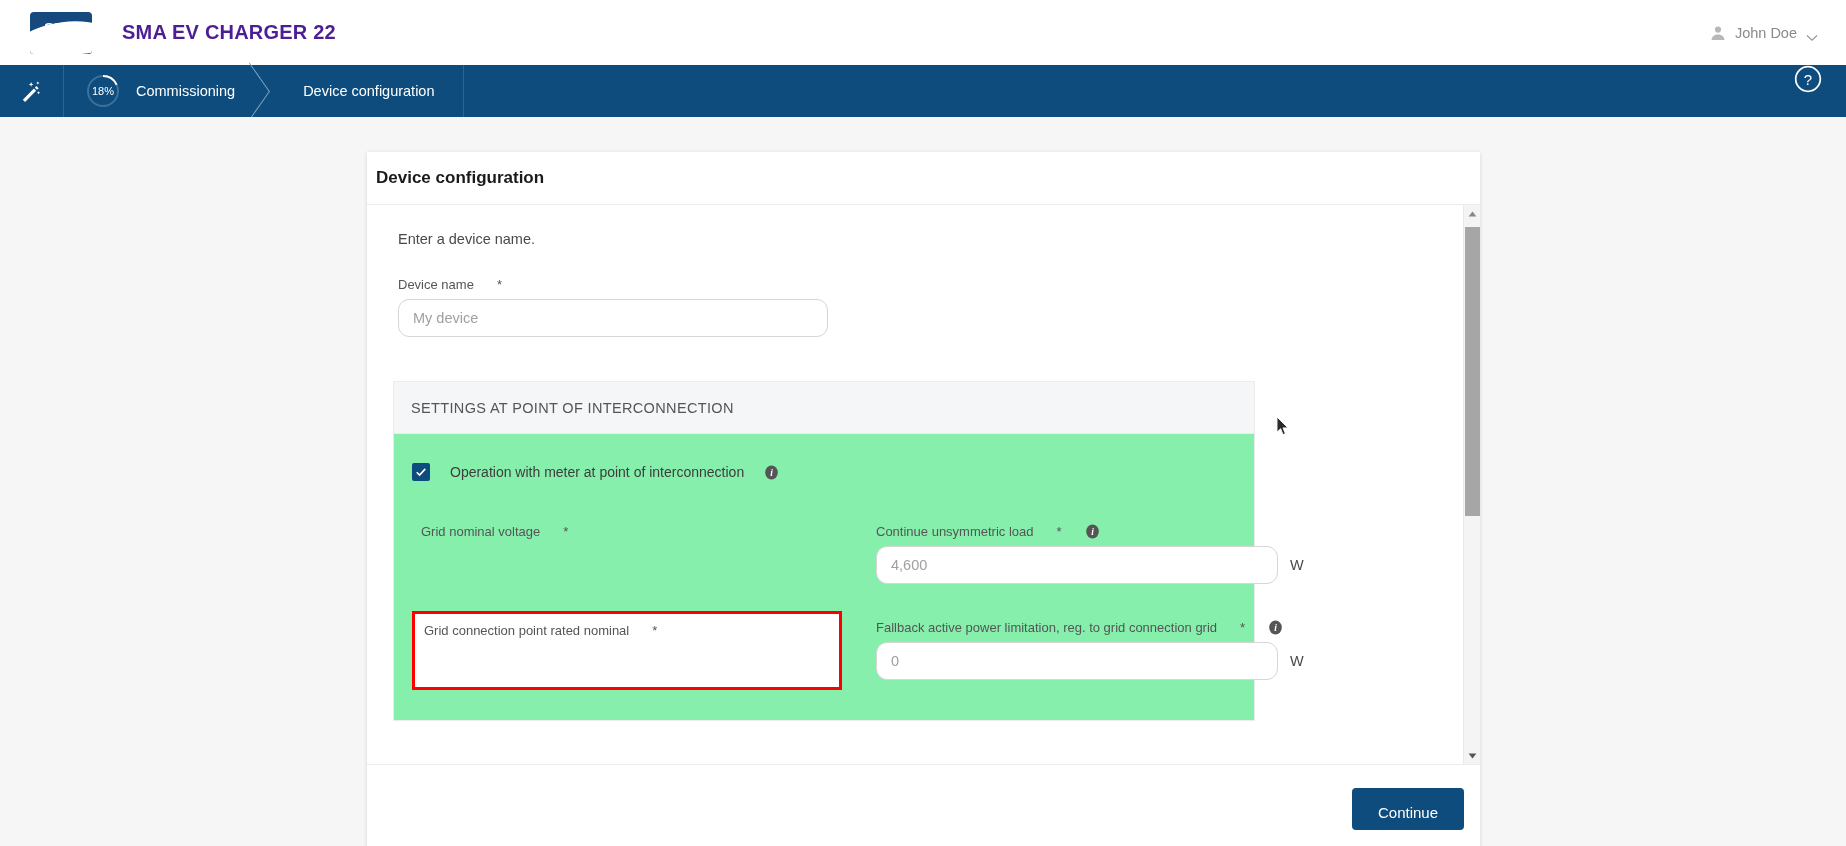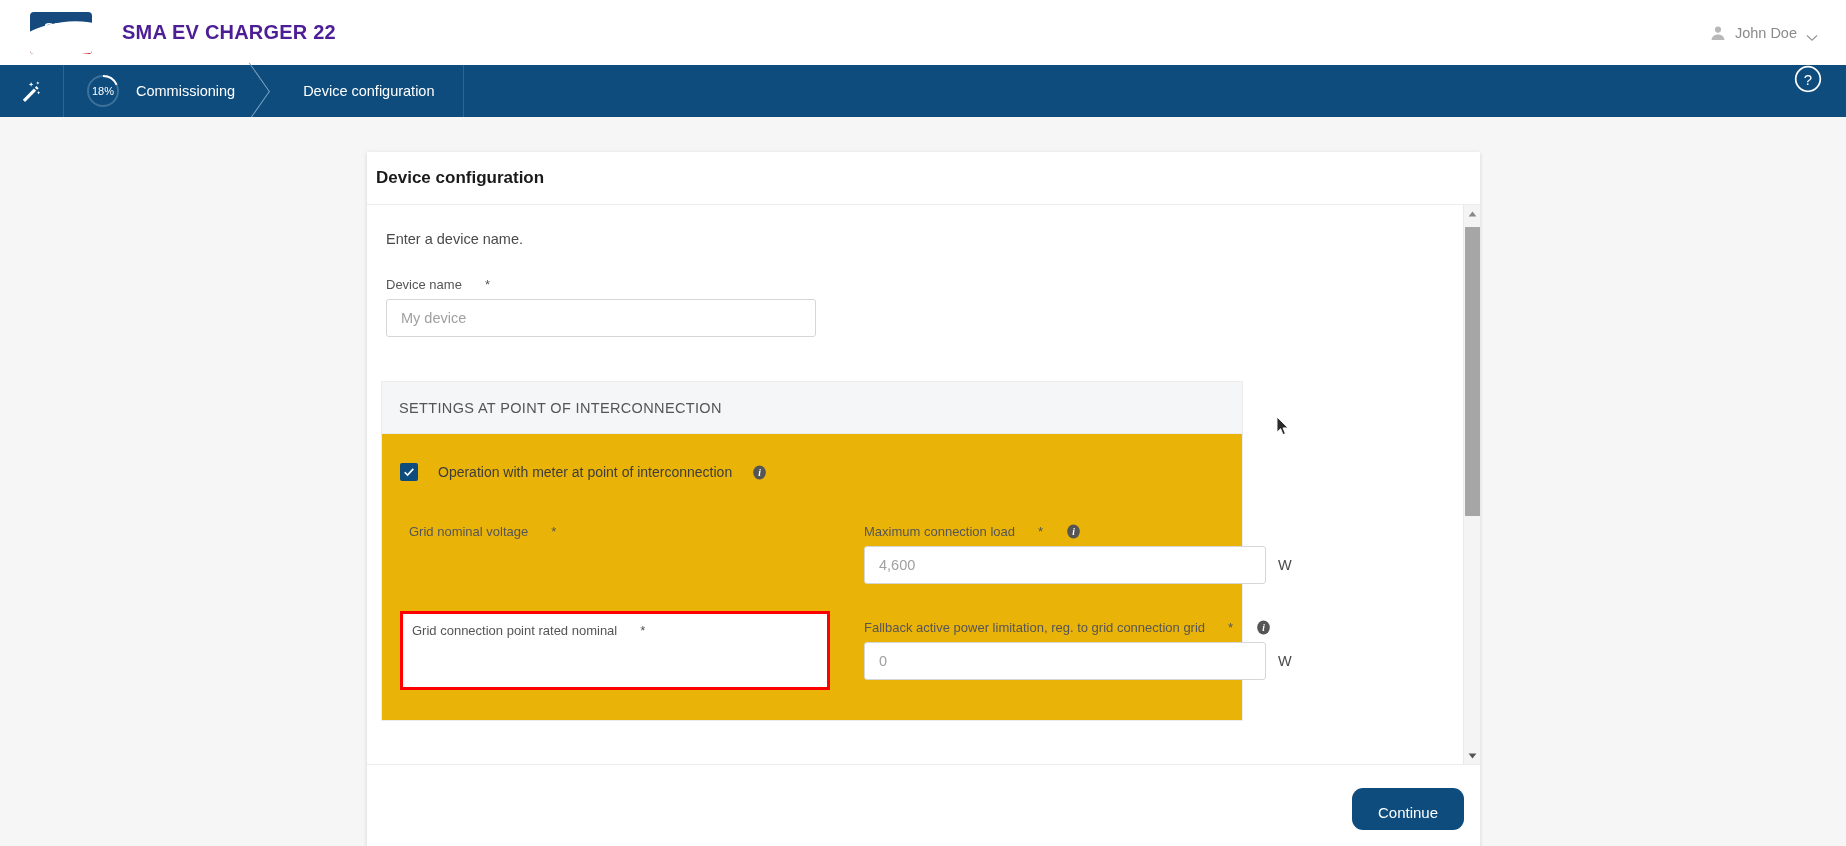--- a/index.html
+++ b/index.html
@@ -141,56 +141,56 @@
   }
 
   .card-body {
     position: relative;
     height: 560px;
     overflow: hidden;
     border-bottom: 1px solid #ececec;
   }
   .scroll-area {
     position: absolute; left: 0; top: 0; right: 18px; bottom: 0;
-    padding: 26px 0 0 9px;
+    padding: 26px 0 0 21px;
   }
 
   .intro { font-size: 14.5px; color: #4a4a4a; margin: 0 0 30px 10px; }
 
   .field { position: relative; }
   .field-label {
     font-size: 13px; color: #555555;
     display: flex; align-items: center; gap: 23px;
     margin-bottom: 7px;
   }
   .req { color: #555555; }
   .inp {
     width: 100%;
     height: 38px;
     border: 1px solid #d6d6d6;
-    border-radius: 3px;
+    border-radius: 11px;
     padding: 0 14px;
     font-size: 14.5px;
     color: #8c8c8c;
     font-family: "Liberation Sans", sans-serif;
     background: #fff;
     outline: none;
   }
   .inp::placeholder { color: #a0a0a0; }
   .inp-row { display: flex; align-items: center; gap: 12px; }
   .unit { font-size: 14.5px; color: #4a4a4a; width: 14px; flex: none; }
 
   .device-name-field { margin-left: 10px; width: 430px; }
 
   
   .panel {
     margin: 44px 0 0 5px;
     width: 862px;
     border: 1px solid #ececec;
-    background: #eab308;
+    background: #86efac;
   }
   .panel-head {
     background: #f4f6f7;
     border-bottom: 1px solid #ececec;
     height: 52px;
     display: flex; align-items: center;
     padding-left: 17px;
     font-size: 14.5px;
     color: #555555;
     letter-spacing: .35px;
@@ -230,21 +230,21 @@
 
   .card-foot {
     height: 88px;
     display: flex; align-items: center; justify-content: flex-end;
     padding-right: 16px;
   }
   .btn-continue {
     background: #0e4c7d;
     color: #ffffff;
     border: none;
-    border-radius: 11px;
+    border-radius: 4px;
     height: 42px;
     padding: 16px 26px;
     font-size: 15px;
     font-family: "Liberation Sans", sans-serif;
     cursor: pointer;
   }
 
   
   .sbar {
     position: absolute; right: 0; top: 0;
@@ -377,21 +377,21 @@
 
               <div class="cell-left field">
                 <div class="field-label">
                   <span>Grid nominal voltage</span>
                     <span class="req">*</span>
                 </div>
               </div>
 
               <div class="cell-right field">
                 <div class="field-label">
-                  <span>Maximum connection load</span>
+                  <span>Continue unsymmetric load</span>
                     <span class="req">*</span>
                   <span class="info-icon">
                     <svg viewBox="0 0 15 15" width="15" height="15">
                       <ellipse cx="7.5" cy="7.5" rx="6.3" ry="7" fill="#555555"></ellipse>
                       <text x="7.5" y="11.2" text-anchor="middle" font-family="Liberation Serif, serif" font-size="9.5" font-style="italic" font-weight="bold" fill="#ffffff">i</text>
                     </svg>
                   </span>
                 </div>
                 <div class="inp-row">
                   <input class="inp" type="text" placeholder="4,600" style="">

